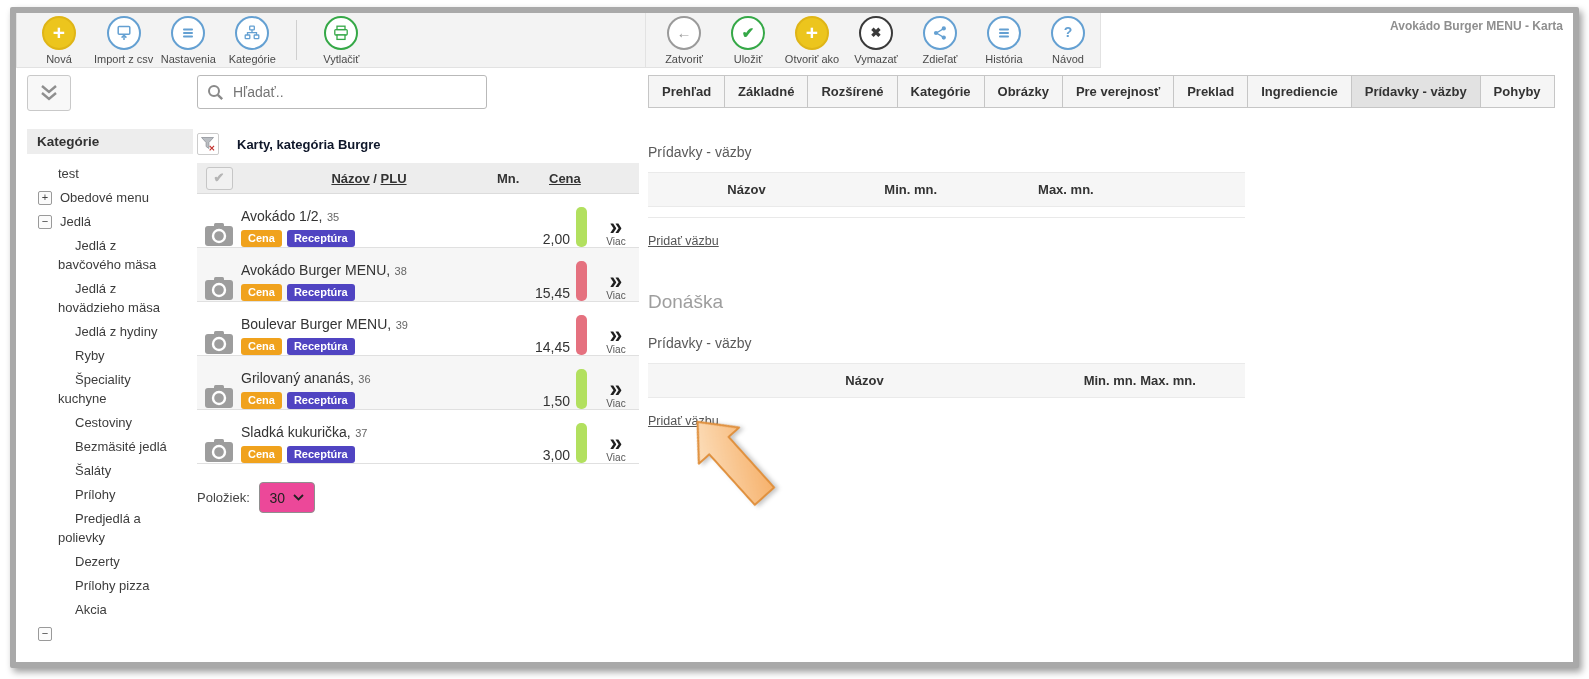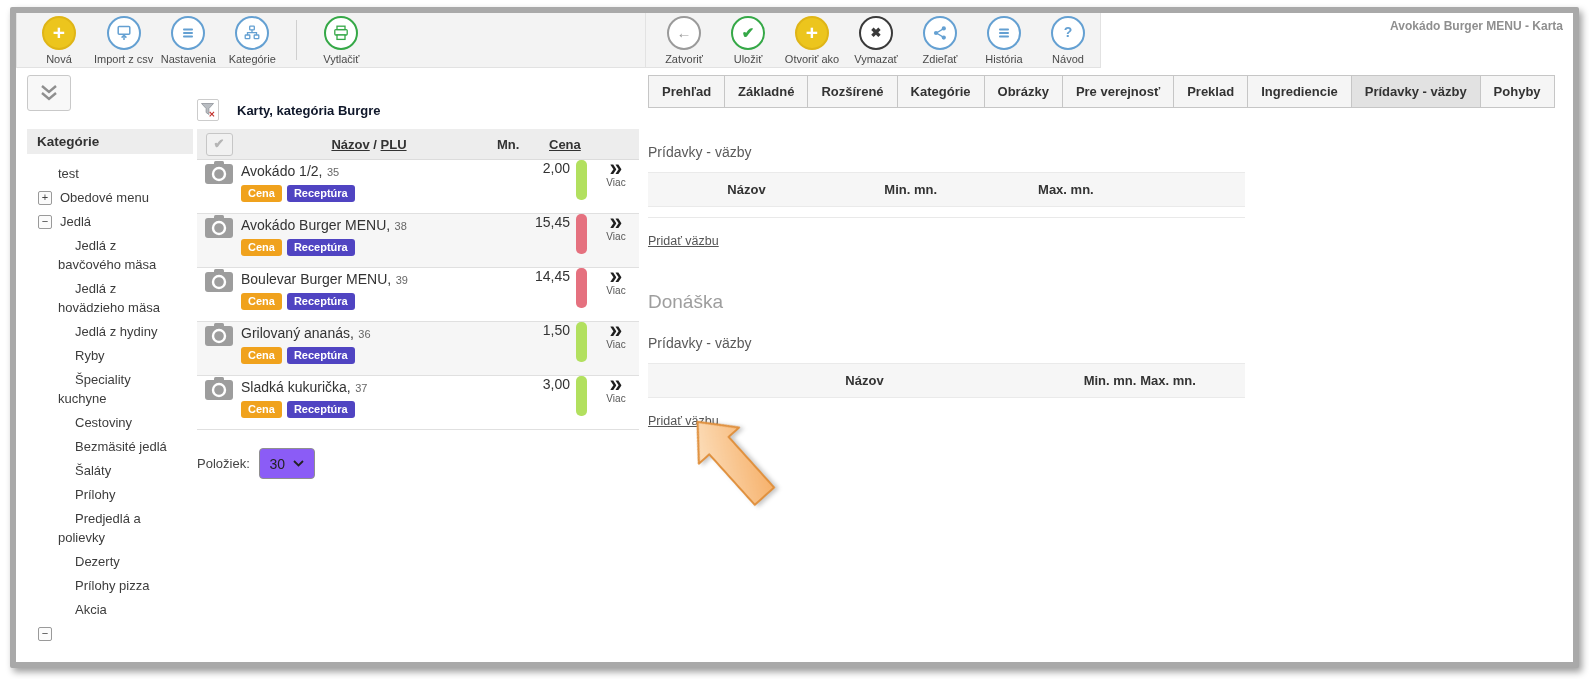--- a/index.html
+++ b/index.html
@@ -58,39 +58,39 @@
   .lhead{margin-top:8px;height:30px;background:#ededed;display:flex;align-items:center;
     font-size:13px;font-weight:bold;color:#333;border-bottom:1px solid #dcdcdc;}
   .lh-check{width:44px;display:flex;justify-content:center;}
   .cbx{width:25px;height:21px;border:1px solid #c6c6c6;border-radius:3px;background:#f1f1f1;
     color:#b5b5b5;font-size:13px;line-height:19px;text-align:center;}
   .lh-name{flex:1;text-align:center;}
   .lh-name .lnk{text-decoration:underline;cursor:pointer;}
   .lh-mn{width:52px;}
   .lh-cena{width:54px;text-decoration:underline;cursor:pointer;}
   .lh-tail{width:36px;}
-  .lrow{display:flex;align-items:flex-start;height:53px;border-bottom:1px solid #e0e0e0;cursor:pointer;}
+  .lrow{display:flex;align-items:flex-end;height:53px;border-bottom:1px solid #e0e0e0;cursor:pointer;}
   .lrow:nth-child(even){background:#f6f6f6;}
   .lr-cam{width:44px;display:flex;justify-content:center;}
   .lr-main{flex:1;padding-top:2px;}
   .lr-name{font-size:14px;color:#333;}
   .lr-plu{font-size:11px;color:#666;}
   .lr-badges{margin-top:5px;display:flex;gap:5px;}
   .badge{font-size:11px;font-weight:bold;color:#fff;padding:2px 7px;border-radius:3px;line-height:13px;}
   .badge-cena{background:#f0a21d;}
   .badge-rec{background:#5044c2;}
   .lr-price{width:56px;text-align:right;font-size:14px;color:#333;}
   .lr-pill{width:23px;display:flex;justify-content:center;}
   .pill{width:11px;height:40px;border-radius:5px;}
   .lr-more{width:46px;text-align:center;cursor:pointer;}
   .more-glyph{font-size:23px;font-weight:bold;color:#1f1f1f;line-height:17px;}
   .more-label{font-size:10px;color:#555;}
   .pager{margin-top:18px;display:flex;align-items:center;}
   .pager-label{font-size:13px;color:#444;margin-right:9px;}
-  .fake-select{width:54px;height:29px;border:1px solid #8f8f8f;border-radius:4px;background:#8b5cf6;
+  .fake-select{width:54px;height:29px;border:1px solid #8f8f8f;border-radius:4px;background:#ec4899;
     display:flex;align-items:center;justify-content:center;gap:8px;font-size:14px;color:#222;cursor:pointer;}
 
   
   .rightpanel{position:absolute;left:632px;top:62px;right:0;bottom:0;}
   .tabs{display:flex;}
   .tab{border:1px solid #c6c6c6;background:#f5f5f5;padding:8px 13px;font-size:13px;
     font-weight:bold;color:#333;margin-left:-1px;white-space:nowrap;cursor:pointer;}
   .tab:first-child{margin-left:0;}
   .tab.active{background:#e2e2e2;}
   .sec-title{margin-top:36px;font-size:14px;color:#5a5a5a;}
@@ -260,20 +260,27 @@
       <div class="si si-l1">Prílohy pizza</div>
       <div class="si si-l1">Akcia</div>
       <div class="si si-row">
         <span class="exp">−</span>
         <span class="si-bold">Burgre</span>
       </div>
     </div>
   </div>
 
   <div class="middle">
+    <div class="searchbox">
+      <svg width="17" height="17" viewBox="0 0 17 17">
+            <circle cx="7" cy="7" r="5" fill="none" stroke="#8a8a8a" stroke-width="2"></circle>
+            <line x1="10.8" y1="10.8" x2="15.2" y2="15.2" stroke="#8a8a8a" stroke-width="2.4"></line>
+          </svg>
+      <input type="text" placeholder="Hľadať.." style="">
+    </div>
     <div class="list-title-row">
       <div class="filter-btn">
         <svg width="16" height="16" viewBox="0 0 16 16">
               <path d="M1.5,1.5 h12 l-4.6,5 v6 l-2.8,-2 v-4 z" fill="#b9bdc2" stroke="#8f9399" stroke-width="0.8"></path>
               <text x="8.6" y="15" font-size="8" font-weight="bold" fill="#c2302c" font-family="Liberation Sans,sans-serif">✕</text>
             </svg>
       </div>
       <span class="list-title">Karty, kategória Burgre</span>
     </div>
     <div class="lhead">

